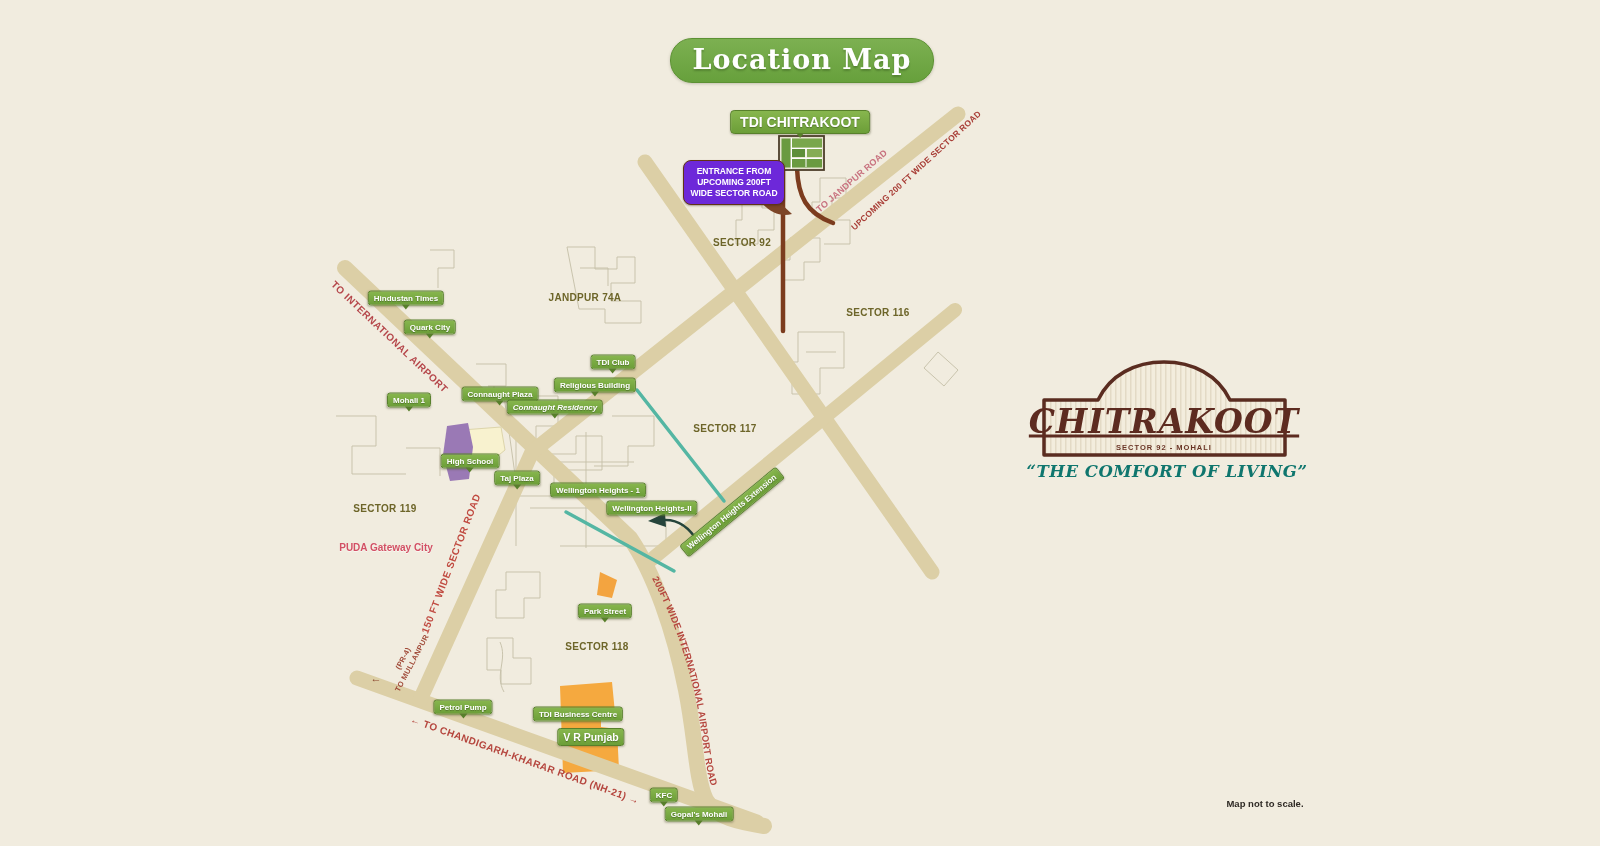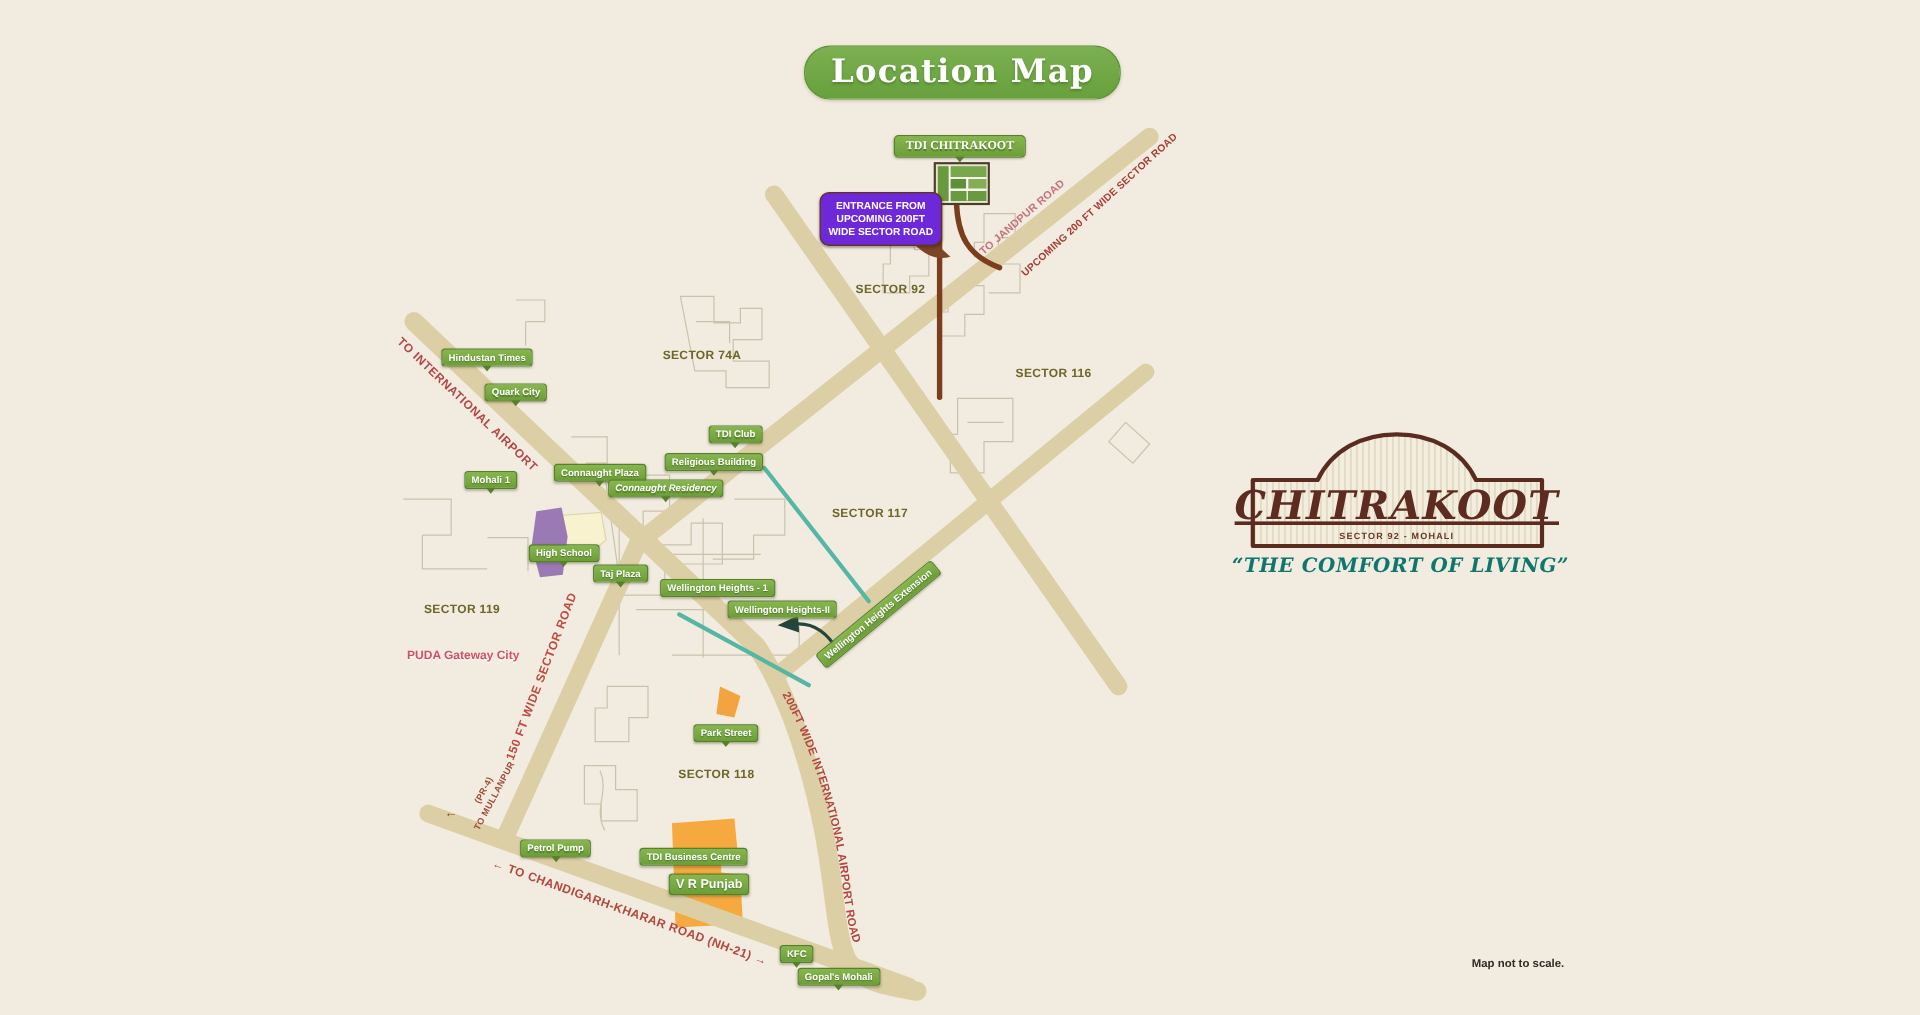--- a/index.html
+++ b/index.html
@@ -14,21 +14,21 @@
     color:#fff;font:bold 27px "DejaVu Serif",serif;letter-spacing:1px;text-align:center;
     line-height:42px;text-shadow:0 2px 2px rgba(40,70,20,.35);box-shadow:0 1px 3px rgba(90,90,60,.3);}
 
   
   .place-label{position:absolute;transform:translate(-50%,-50%);white-space:nowrap;
     background:linear-gradient(#87b64e,#6c9e38);border:1px solid #58802b;border-radius:3px;
     color:#fff;font:bold 8px "Liberation Sans",sans-serif;padding:2px 5px;
     text-shadow:0 1px 1px rgba(0,0,0,.3);box-shadow:0 1px 2px rgba(80,80,50,.35);}
   .place-label.ptr::after{content:"";position:absolute;left:50%;bottom:-5px;margin-left:-4px;
     border:4px solid transparent;border-top:5px solid #587f2b;border-bottom:0;}
-  .project-label{font-size:10px;padding:3px 9px;border-radius:4px;font-family:Liberation Serif, serif;}
+  .project-label{font-size:14px;padding:3px 9px;border-radius:4px;}
 
   .sector-label{position:absolute;transform:translate(-50%,-50%);white-space:nowrap;
     color:#6d6529;font:bold 10px "Liberation Sans",sans-serif;letter-spacing:.3px;}
 
   .puda-label{position:absolute;transform:translate(-50%,-50%);white-space:nowrap;
     color:#d25064;font:bold 10px "Liberation Sans",sans-serif;text-shadow:0 1px 0 rgba(255,255,255,.6);}
 
   .mullanpur-label{position:absolute;left:408px;top:661px;transform:translate(-50%,-50%) rotate(-62deg);
     color:#a04a38;font:bold 7.5px "Liberation Sans",sans-serif;text-align:center;line-height:1.35;
     letter-spacing:.3px;white-space:nowrap;}
@@ -168,21 +168,21 @@
     </div>
 
     <div class="start-arrow">←</div>
 
     <div class="brand-name">CHITRAKOOT</div>
     <div class="brand-sub">SECTOR 92 - MOHALI</div>
     <div class="brand-tag">“THE COMFORT OF LIVING”</div>
 
     <div class="footnote">Map not to scale.</div>
   <div class="sector-label" style="left: 742px; top: 242px;">SECTOR 92</div>
-      <div class="sector-label" style="left: 585px; top: 297px;">SECTOR 74A</div>
+      <div class="sector-label" style="left: 585px; top: 297px;">JANDPUR 74A</div>
       <div class="sector-label" style="left: 878px; top: 312px;">SECTOR 116</div>
       <div class="sector-label" style="left: 725px; top: 428px;">SECTOR 117</div>
       <div class="sector-label" style="left: 385px; top: 508px;">SECTOR 119</div>
       <div class="sector-label" style="left: 597px; top: 646px;">SECTOR 118</div>
       <div class="place-label ptr" style="left: 406px; top: 298px;">Hindustan Times</div>
       <div class="place-label ptr" style="left: 430px; top: 327px;">Quark City</div>
       <div class="place-label ptr" style="left: 409px; top: 400px;">Mohali 1</div>
       <div class="place-label ptr" style="left: 500px; top: 394px;">Connaught Plaza</div>
       <div class="place-label ptr" style="left: 555px; top: 407px; font-style: italic;">Connaught Residency</div>
       <div class="place-label ptr" style="left: 613px; top: 362px;">TDI Club</div>

